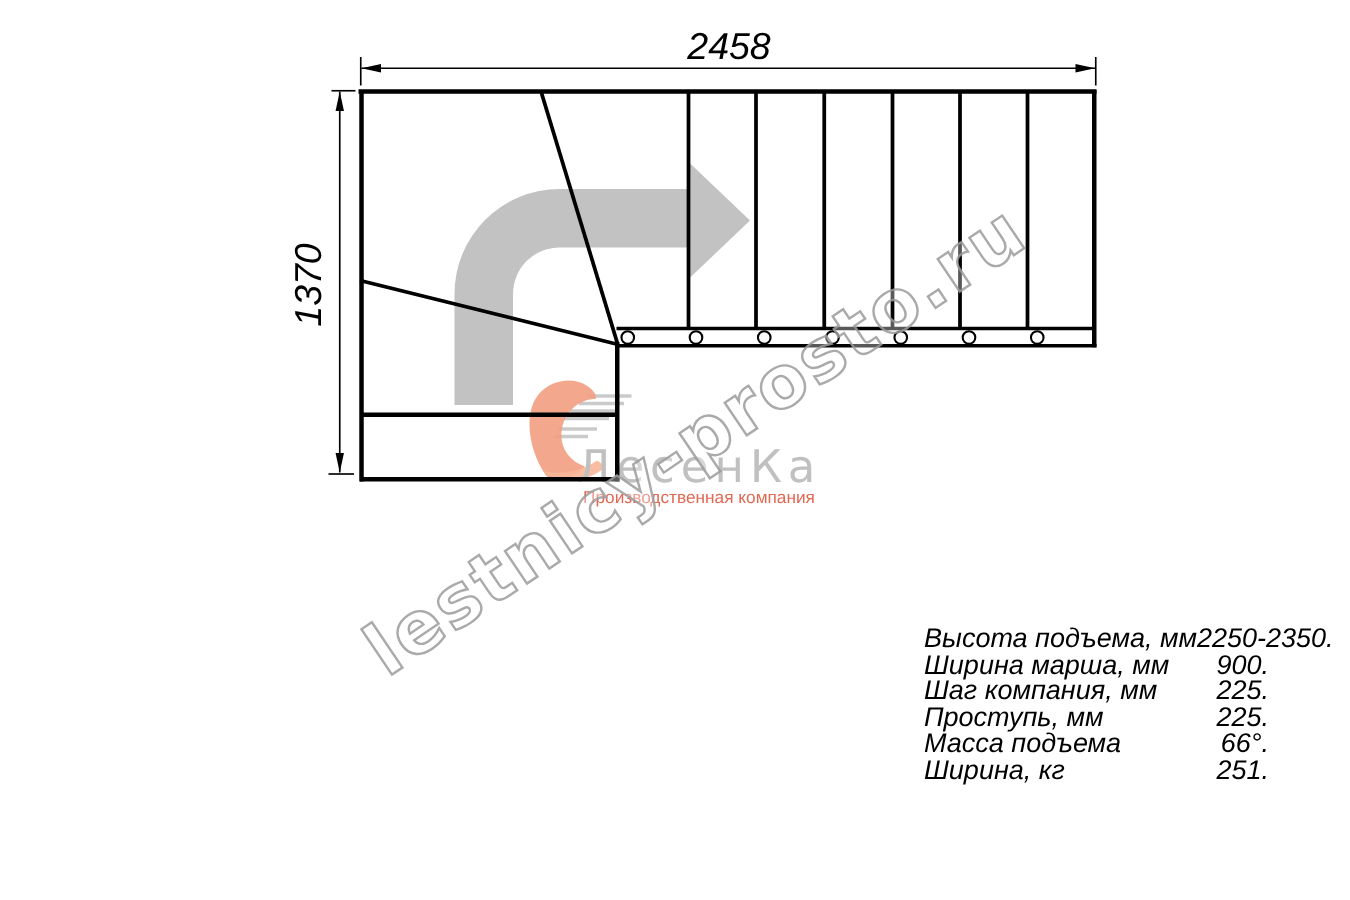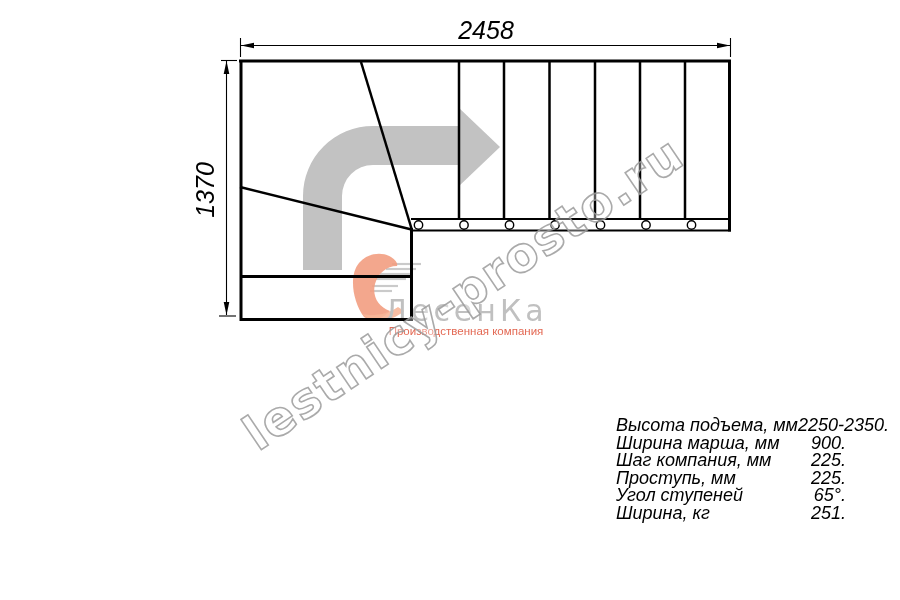--- a/index.html
+++ b/index.html
@@ -106,22 +106,22 @@
     </div>
     <div class="row">
       <span class="lbl">Шаг компания, мм</span>
       <span class="val">225.</span>
     </div>
     <div class="row">
       <span class="lbl">Проступь, мм</span>
       <span class="val">225.</span>
     </div>
     <div class="row">
-      <span class="lbl">Угол ступеней</span>
-      <span class="val">65°.</span>
+      <span class="lbl">Масса подъема</span>
+      <span class="val">66°.</span>
     </div>
     <div class="row">
       <span class="lbl">Ширина, кг</span>
       <span class="val">251.</span>
     </div>
   </div>
 
 </div>
 
 </body></html>

